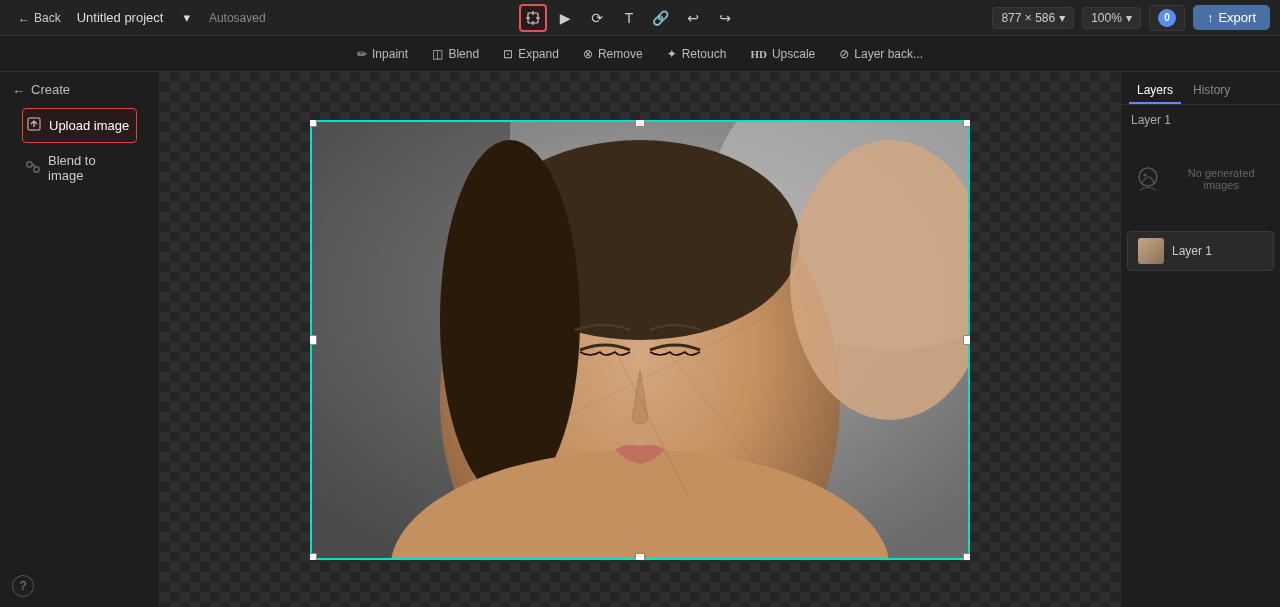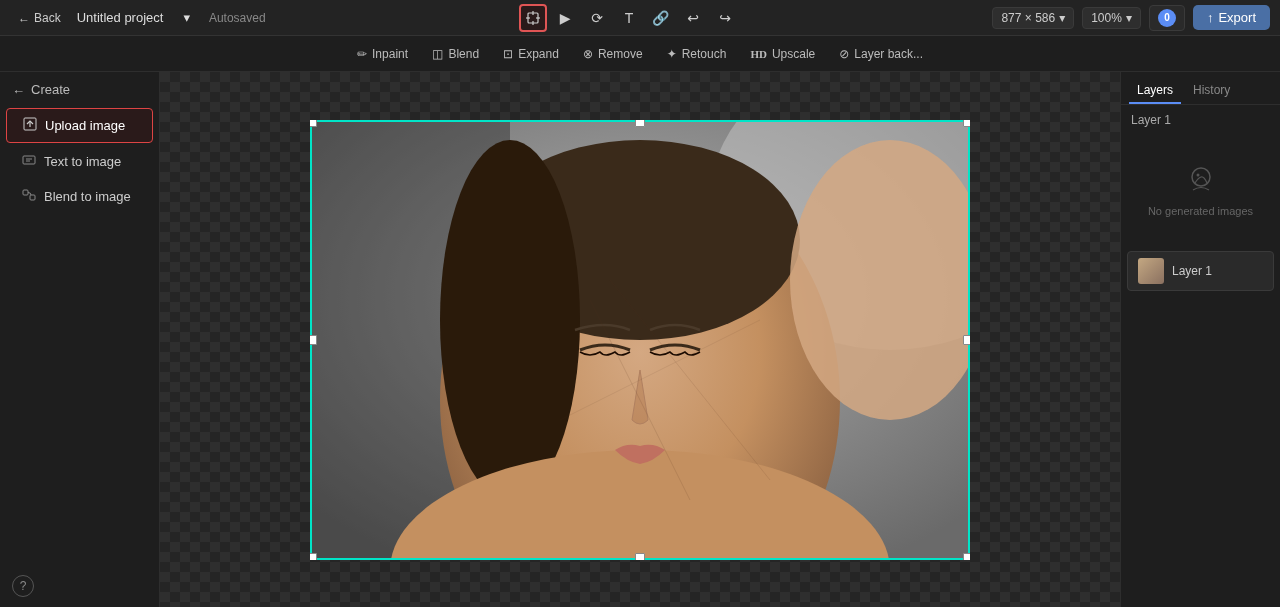--- a/index.html
+++ b/index.html
@@ -151,25 +151,25 @@
     }
     .create-header {
       display: flex; align-items: center; gap: 6px;
       padding: 10px 12px;
       color: #bbb;
       font-size: 13px;
       font-weight: 500;
     }
     .panel-item {
       display: flex; align-items: center; gap: 8px;
-      padding: 8px 16px;
+      padding: 8px 4px;
       cursor: pointer;
       color: #ccc;
       border-radius: 4px;
-      margin: 1px 6px;
+      margin: 1px 22px;
       font-size: 13px;
     }
     .panel-item.selected {
       border: 1px solid #d44;
       background: #2a1a1a;
       color: #fff;
     }
     .help-btn {
       margin-top: auto;
       padding: 10px 12px;
@@ -278,21 +278,21 @@
       color: #fff;
       border-bottom: 2px solid #5b8df5;
     }
     .layer-header {
       padding: 8px 10px 4px;
       color: #aaa;
       font-size: 12px;
     }
     .no-images-area {
       display: flex;
-      flex-direction: column;
+      flex-direction: row;
       align-items: center;
       justify-content: center;
       padding: 30px 10px;
       gap: 8px;
     }
     .no-images-icon {
       width: 36px; height: 36px;
       color: #555;
       font-size: 24px;
       display: flex; align-items: center; justify-content: center;
@@ -425,30 +425,20 @@
       <span>
         <svg width="14" height="14" viewBox="0 0 14 14" fill="none">
           <rect x="1" y="1" width="12" height="12" rx="1" stroke="#ccc" stroke-width="1"></rect>
           <line x1="7" y1="4" x2="7" y2="10" stroke="#ccc" stroke-width="1.2"></line>
           <polyline points="4,7 7,4 10,7" stroke="#ccc" stroke-width="1.2" fill="none"></polyline>
         </svg>
       </span>
       <span>Upload image</span>
     </div>
 
-    <div class="panel-item">
-      <span>
-        <svg width="14" height="14" viewBox="0 0 14 14" fill="none">
-          <rect x="1" y="3" width="12" height="8" rx="1" stroke="#888" stroke-width="1"></rect>
-          <line x1="4" y1="6" x2="10" y2="6" stroke="#888" stroke-width="1"></line>
-          <line x1="4" y1="8" x2="8" y2="8" stroke="#888" stroke-width="1"></line>
-        </svg>
-      </span>
-      <span>Text to image</span>
-    </div>
 
     <div class="panel-item">
       <span>
         <svg width="14" height="14" viewBox="0 0 14 14" fill="none">
           <rect x="1" y="2" width="5" height="5" rx="1" stroke="#888" stroke-width="1"></rect>
           <rect x="8" y="7" width="5" height="5" rx="1" stroke="#888" stroke-width="1"></rect>
           <path d="M6 4.5 Q9 4.5 9 7" stroke="#888" stroke-width="1" fill="none" marker-end="url(#arr)"></path>
         </svg>
       </span>
       <span>Blend to image</span>

